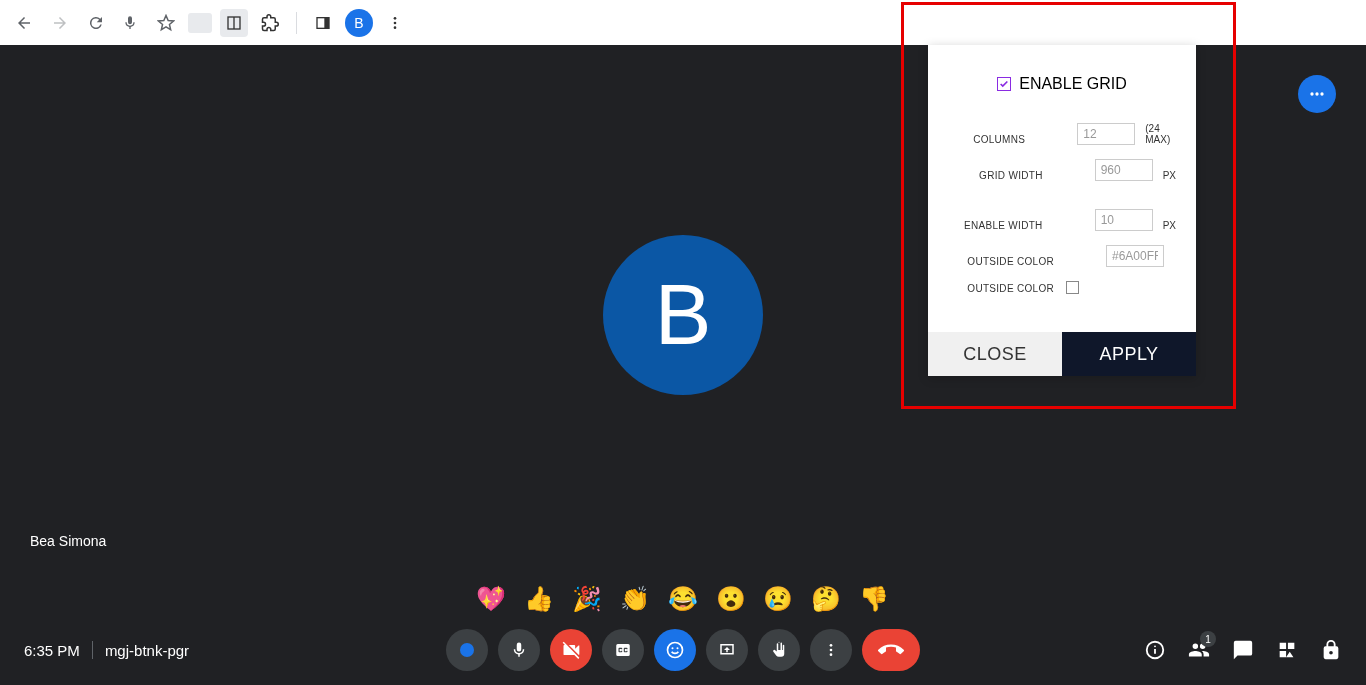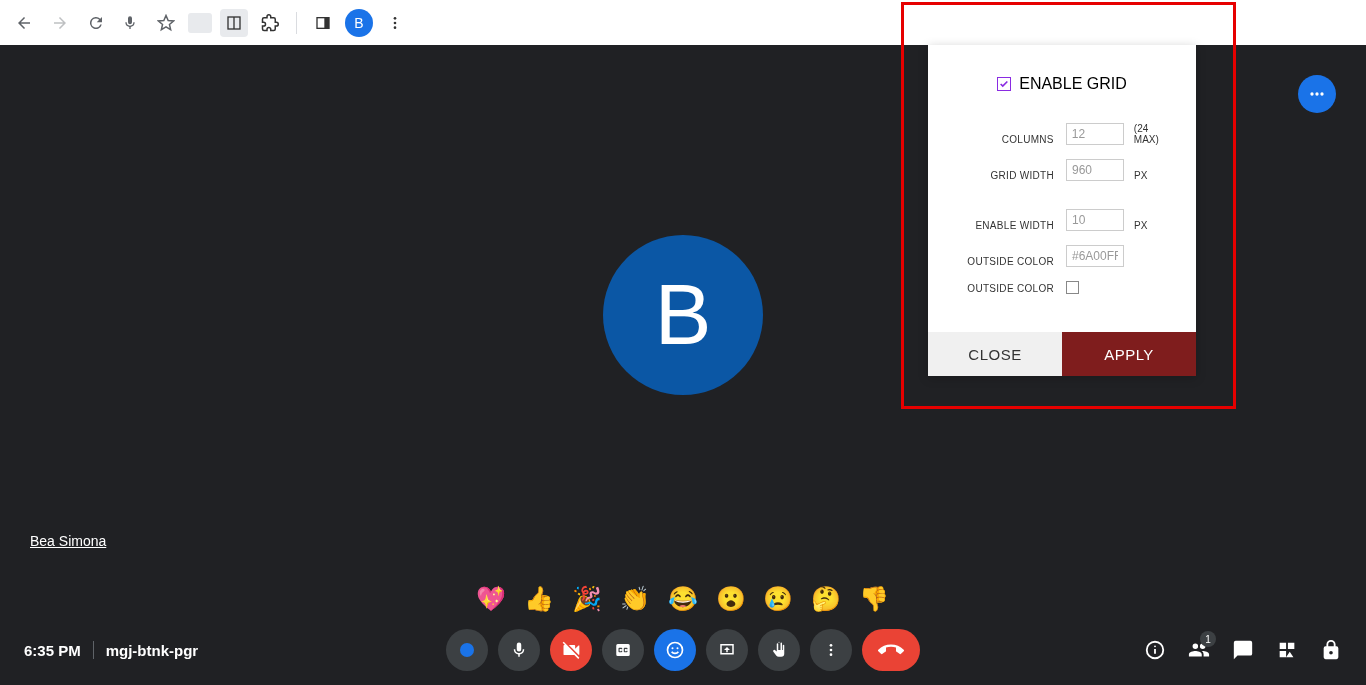--- a/index.html
+++ b/index.html
@@ -13,30 +13,30 @@
 .url-text { font-size: 14px; color: #202124; }
 .url-icon { color: #5f6368; }
 .browser-right { display: flex; align-items: center; gap: 8px; padding-right: 8px; }
 .ext-icon { width: 28px; height: 28px; display: flex; align-items: center; justify-content: center; border-radius: 4px; cursor: pointer; }
 .ext-active { background: #e8eaed; }
 .avatar-small { width: 28px; height: 28px; border-radius: 50%; background: #1a73e8; color: #fff; display: flex; align-items: center; justify-content: center; font-size: 14px; font-weight: 500; }
 
 
 .meet-area { position: absolute; top: 45px; left: 0; right: 0; bottom: 0; background: #202124; }
 .big-avatar { width: 160px; height: 160px; border-radius: 50%; background: #0b57a5; color: #fff; display: flex; align-items: center; justify-content: center; font-size: 85px; font-weight: 400; position: absolute; top: 190px; left: 603px; font-family: 'Google Sans', Arial; }
-.participant-name { position: absolute; left: 30px; top: 488px; color: #fff; font-size: 14px; font-weight: 500; text-decoration: underline; }
+.participant-name { position: absolute; left: 30px; top: 488px; color: #fff; font-size: 14px; font-weight: 500; }
 .more-bubble { position: absolute; right: 30px; top: 30px; width: 38px; height: 38px; border-radius: 50%; background: #1a73e8; display: flex; align-items: center; justify-content: center; cursor: pointer; }
 
 
 .reactions { position: absolute; bottom: 72px; left: 50%; transform: translateX(-50%); display: flex; gap: 18px; }
 .reaction { font-size: 24px; cursor: pointer; }
 
 
 .bottom-bar { position: absolute; bottom: 0; left: 0; right: 0; height: 70px; display: flex; align-items: center; padding: 0 24px; }
-.bottom-left { display: flex; align-items: center; gap: 12px; color: #fff; font-size: 15px; font-weight: bold; }
+.bottom-left { display: flex; align-items: center; gap: 12px; color: #fff; font-size: 15px; }
 .divider { width: 1px; height: 18px; background: #5f6368; }
 .bottom-center { position: absolute; left: 50%; transform: translateX(-50%); display: flex; gap: 10px; }
 .ctl-btn { width: 42px; height: 42px; border-radius: 50%; background: #3c4043; display: flex; align-items: center; justify-content: center; cursor: pointer; color: #fff; }
 .ctl-btn.blue-dot { background: #3c4043; }
 .ctl-btn.blue-dot::after { content:''; width: 14px; height:14px; border-radius:50%; background:#1a73e8; }
 .ctl-btn.red { background: #ea4335; }
 .ctl-btn.end { background: #ea4335; width: 58px; border-radius: 21px; }
 .ctl-btn.smile { background: #1a73e8; }
 .bottom-right { margin-left: auto; display: flex; gap: 22px; color: #fff; align-items: center; }
 .br-icon { cursor: pointer; position: relative; }
@@ -44,28 +44,28 @@
 
 
 .red-box { position: absolute; top: 2px; right: 130px; width: 335px; height: 407px; border: 3px solid #e60000; pointer-events: none; z-index: 20; }
 .ext-popup { position: absolute; top: 45px; right: 170px; width: 268px; background: #fff; z-index: 15; box-shadow: 0 2px 10px rgba(0,0,0,0.2); }
 .ext-body { padding: 30px 20px 24px; }
 .enable-row { display: flex; justify-content: center; align-items: center; gap: 8px; margin-bottom: 30px; }
 .enable-check { width: 14px; height: 14px; border: 1.5px solid #8a2be2; background: #fff; display: flex; align-items: center; justify-content: center; }
 .enable-check svg { width: 10px; height: 10px; }
 .form-row { display: flex; align-items: flex-end; margin-bottom: 14px; }
 .form-label { width: 118px; text-align: right; font-size: 10px; color: #333; letter-spacing: 0.3px; padding-right: 12px; }
-.form-input { width: 58px; height: 22px; border: 1px solid #ccc; padding: 0 5px; font-size: 12px; color: #999; }
+.form-input { width: 58px; height: 22px; border: 1px solid #ccc; padding: 0 5px; font-size: 12px; color: #999; margin-left: 40px; }
 .form-suffix { font-size: 10px; color: #333; margin-left: 10px; }
 .form-gap { height: 14px; }
 .form-check { width: 13px; height: 13px; border: 1px solid #888; margin-left: 0; }
 .ext-footer { display: flex; height: 44px; }
-.ext-footer button { flex: 1; border: none; font-size: 15px; letter-spacing: 0.5px; cursor: pointer; }
+.ext-footer button { flex: 1; border: none; font-size: 18px; letter-spacing: 0.5px; cursor: pointer; }
 .btn-close { background: #f0f0f0; color: #333; }
-.btn-apply { background: #7f1d1d; color: #fff; }
+.btn-apply { background: #0f172a; color: #fff; }
 
 svg { display: block; }
 </style>
 </head>
 <body>
 
 <div class="browser-bar">
   <div class="nav-btn">
       <svg viewBox="0 0 24 24">
         <path fill="currentColor" d="M20 11H7.8l5.6-5.6L12 4l-8 8 8 8 1.4-1.4L7.8 13H20z"></path>

